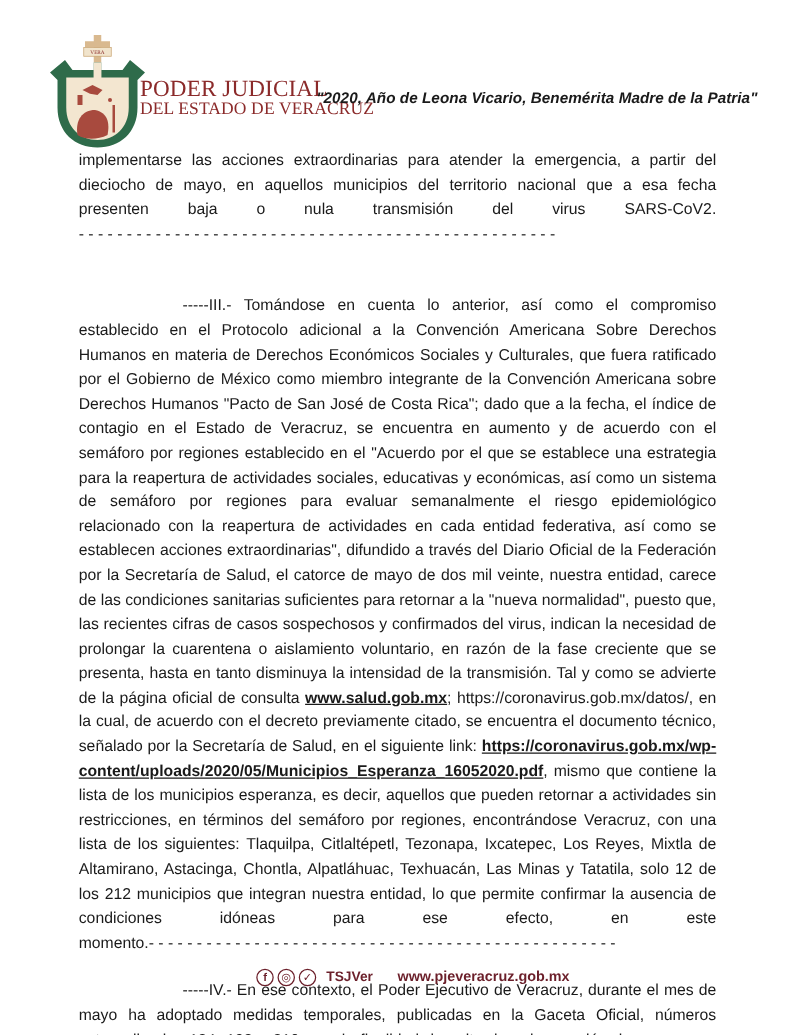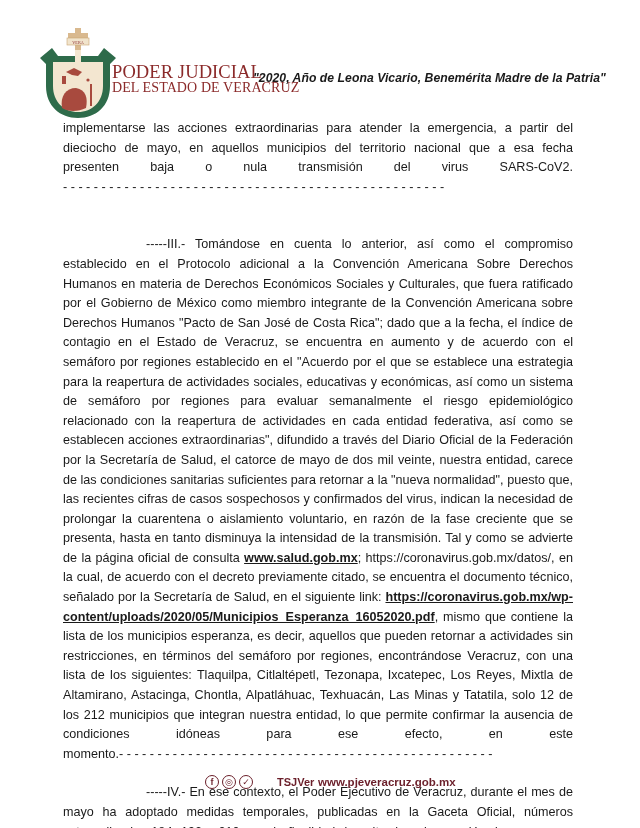--- a/index.html
+++ b/index.html
@@ -16,21 +16,21 @@
     .body p { margin: 0; }
     .gap { height: 19px; }
     .indent { padding-left: 83px; }
     .lbl { font-weight: normal; }
     .link { text-decoration: underline; font-weight: bold; }
     .dash { white-space: nowrap; overflow: hidden; display: inline; }
 
     .footer { position: absolute; top: 775px; left: 0; width: 640px; height: 20px; }
     .social { position: absolute; left: 205px; top: 0; display: flex; align-items: center; gap: 3px; }
     .sicon { width: 14px; height: 14px; border: 1.4px solid #6b1f2a; border-radius: 50%; box-sizing: border-box; display: flex; align-items: center; justify-content: center; color: #6b1f2a; font-size: 9px; font-weight: bold; line-height: 1; }
-    .handle { margin-left: 21px; font-size: 11px; font-weight: bold; color: #6b1f2a; }
+    .handle { margin-left: 5px; font-size: 11px; font-weight: bold; color: #6b1f2a; }
     .site { position: absolute; left: 318px; top: 1px; font-size: 11.5px; font-weight: bold; color: #6b1f2a; white-space: nowrap; text-align: center; }
   </style>
 </head>
 <body>
 
 <div class="header">
   <svg class="logo" viewBox="0 0 80 92" xmlns="http://www.w3.org/2000/svg">
 
     <rect x="37" y="0" width="6" height="22" fill="#d9b98f"></rect>
     <rect x="30" y="5" width="20" height="5" fill="#d9b98f"></rect>

